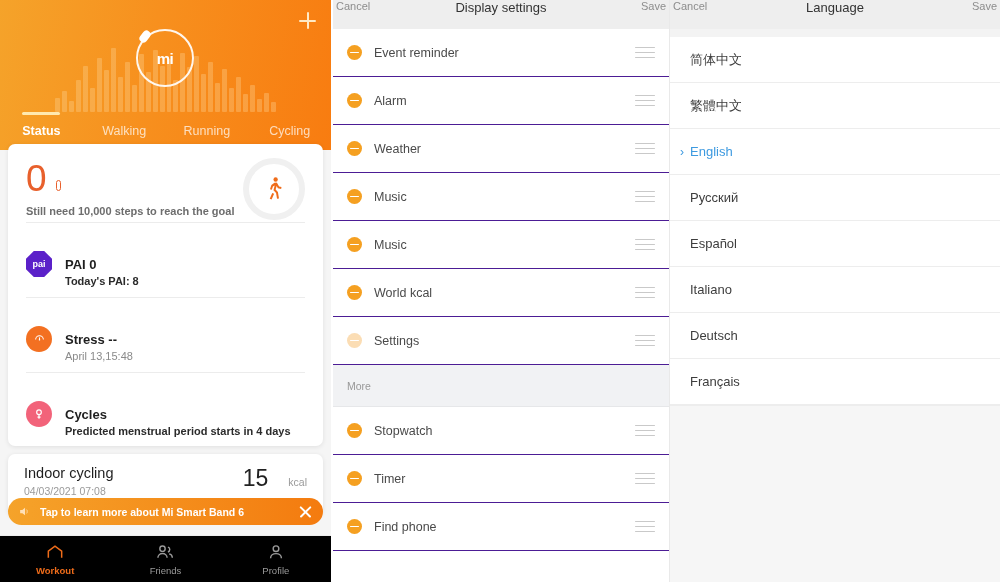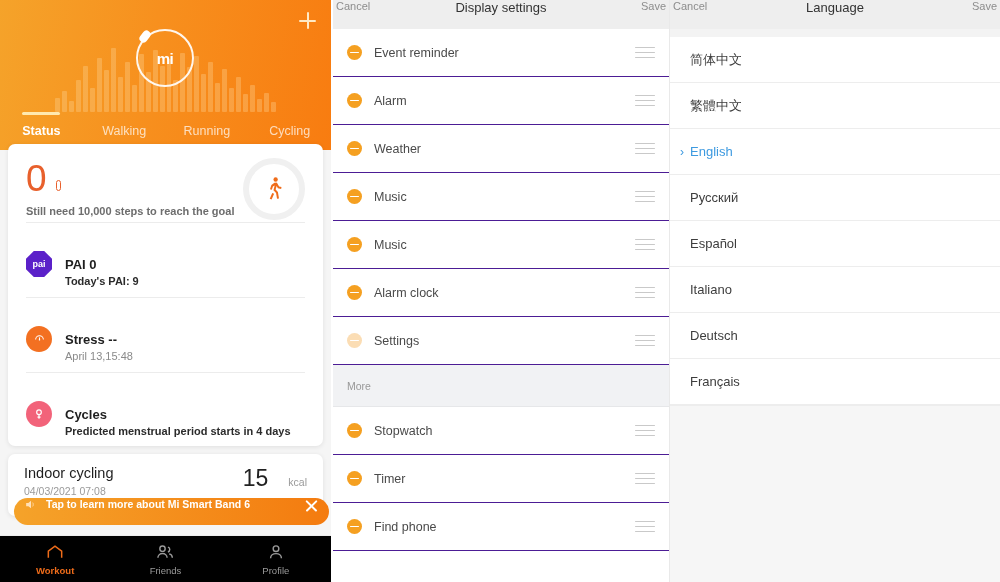--- a/index.html
+++ b/index.html
@@ -97,23 +97,23 @@
     font-size: 12.5px; color: #9a9a9a; cursor: pointer; }
 
   .card-workout { top: 454px; height: 62px; padding: 11px 16px 0; }
   .wk-title { font-size: 14.5px; color: #1e1e1e; font-weight: 400; }
   .wk-date { font-size: 10.5px; color: #9a9a9a; margin-top: 4px; }
   .wk-kcal { position: absolute; right: 16px; top: 11px; }
   .wk-kcal b { font-size: 23px; font-weight: 400; color: #222; }
   .wk-kcal span { font-size: 10.5px; color: #9a9a9a; margin-left: 20px; }
 
   .promo {
-    position: absolute; left: 14px; top: 498px; width: 315px; height: 27px;
+    position: absolute; left: 8px; top: 498px; width: 315px; height: 27px;
     background: linear-gradient(90deg, #f5a32a, #f47b0f);
-    border-radius: 14px; display: flex; align-items: flex-start;
+    border-radius: 14px; display: flex; align-items: center;
     padding: 0 10px; cursor: pointer;
   }
   .promo .spk { width: 13px; height: 13px; color: #ffe0b8; flex: 0 0 13px; }
   .promo .ptxt { flex: 1; color: #fff; font-size: 10.5px; margin-left: 9px; font-weight: 600; }
   .promo .pclose { width: 15px; height: 15px; position: relative; flex: 0 0 15px; cursor: pointer; }
   .promo .pclose::before, .promo .pclose::after {
     content: ""; position: absolute; left: 0; top: 7px; width: 15px; height: 1.6px;
     background: #fff; border-radius: 1px;
   }
   .promo .pclose::before { transform: rotate(45deg); }
@@ -251,21 +251,21 @@
           </svg>
         </div>
       </div>
 
       <div class="divider"></div>
 
       <div class="metric">
         <div class="ic ic-pai">pai</div>
         <div>
           <div class="tx1">PAI 0</div>
-          <div class="tx2 dark">Today's PAI: 9</div>
+          <div class="tx2 dark">Today's PAI: 8</div>
         </div>
       </div>
 
       <div class="divider"></div>
 
       <div class="metric">
         <div class="ic ic-stress">
           <svg viewBox="0 0 24 24" width="15" height="15" fill="#fff">
             <path d="M12 5a7 7 0 0 0-7 7h1.6A5.4 5.4 0 0 1 12 6.6 5.4 5.4 0 0 1 17.4 12H19a7 7 0 0 0-7-7z"></path>
             <path d="M11.4 8.4h1.2l.5 4.2a1.1 1.1 0 1 1-2.2 0z"></path>
@@ -386,21 +386,21 @@
           <div class="minus"></div>
           <div class="r-label">Music</div>
           <div class="drag">
             <i></i>
             <i></i>
             <i></i>
           </div>
         </div>
         <div class="row">
           <div class="minus"></div>
-          <div class="r-label">Alarm clock</div>
+          <div class="r-label">World kcal</div>
           <div class="drag">
             <i></i>
             <i></i>
             <i></i>
           </div>
         </div>
         <div class="row">
           <div class="minus dim"></div>
           <div class="r-label">Settings</div>
           <div class="drag">

